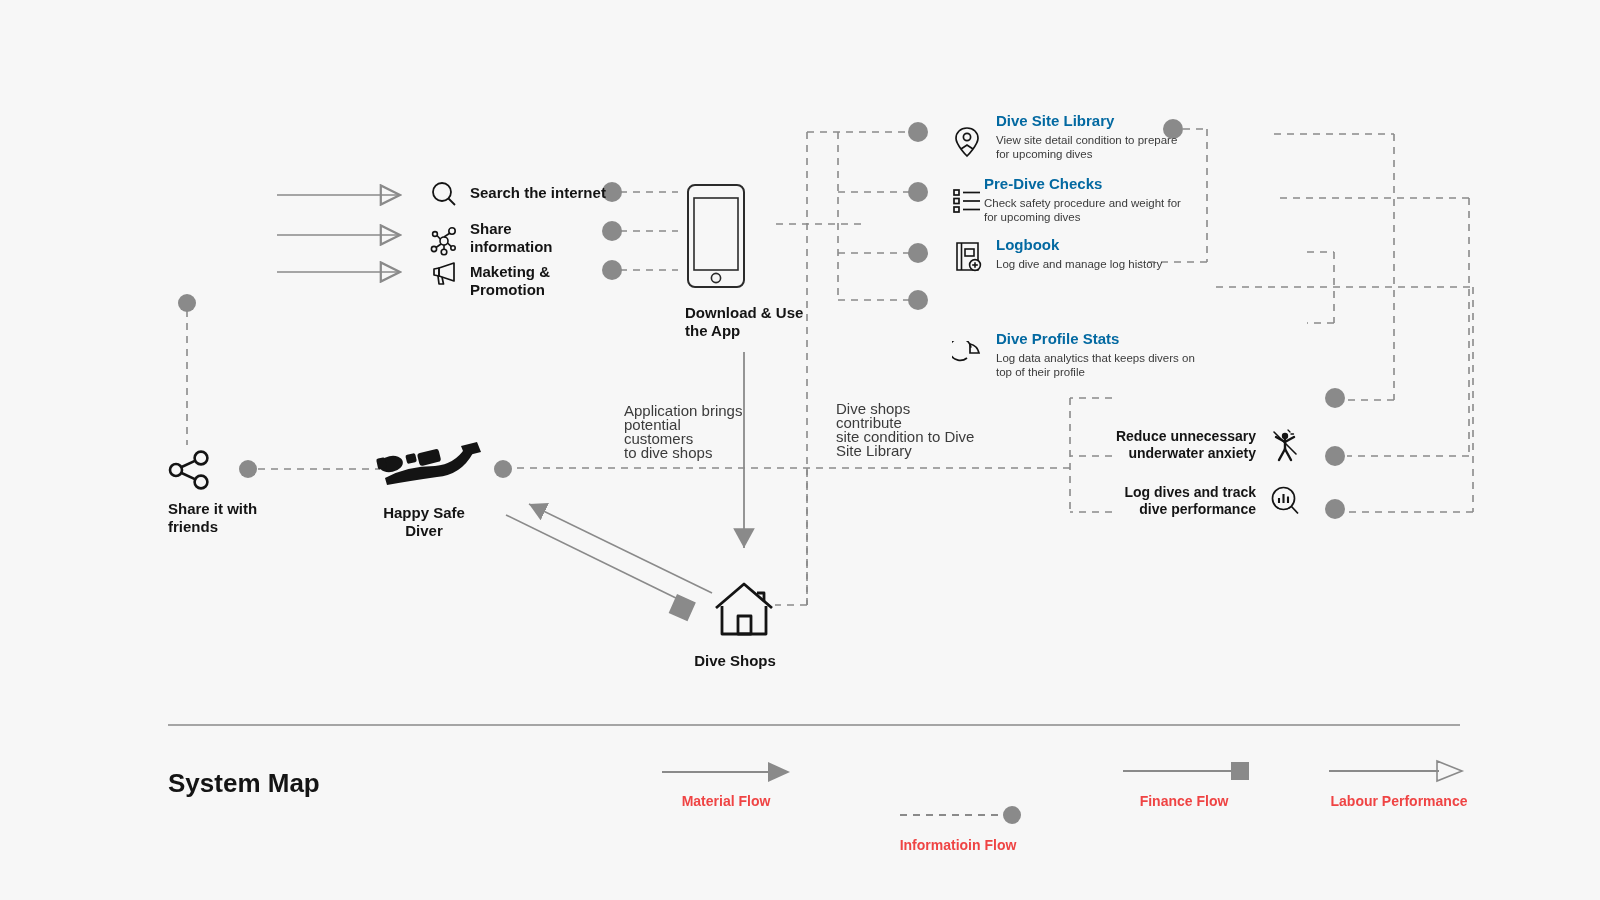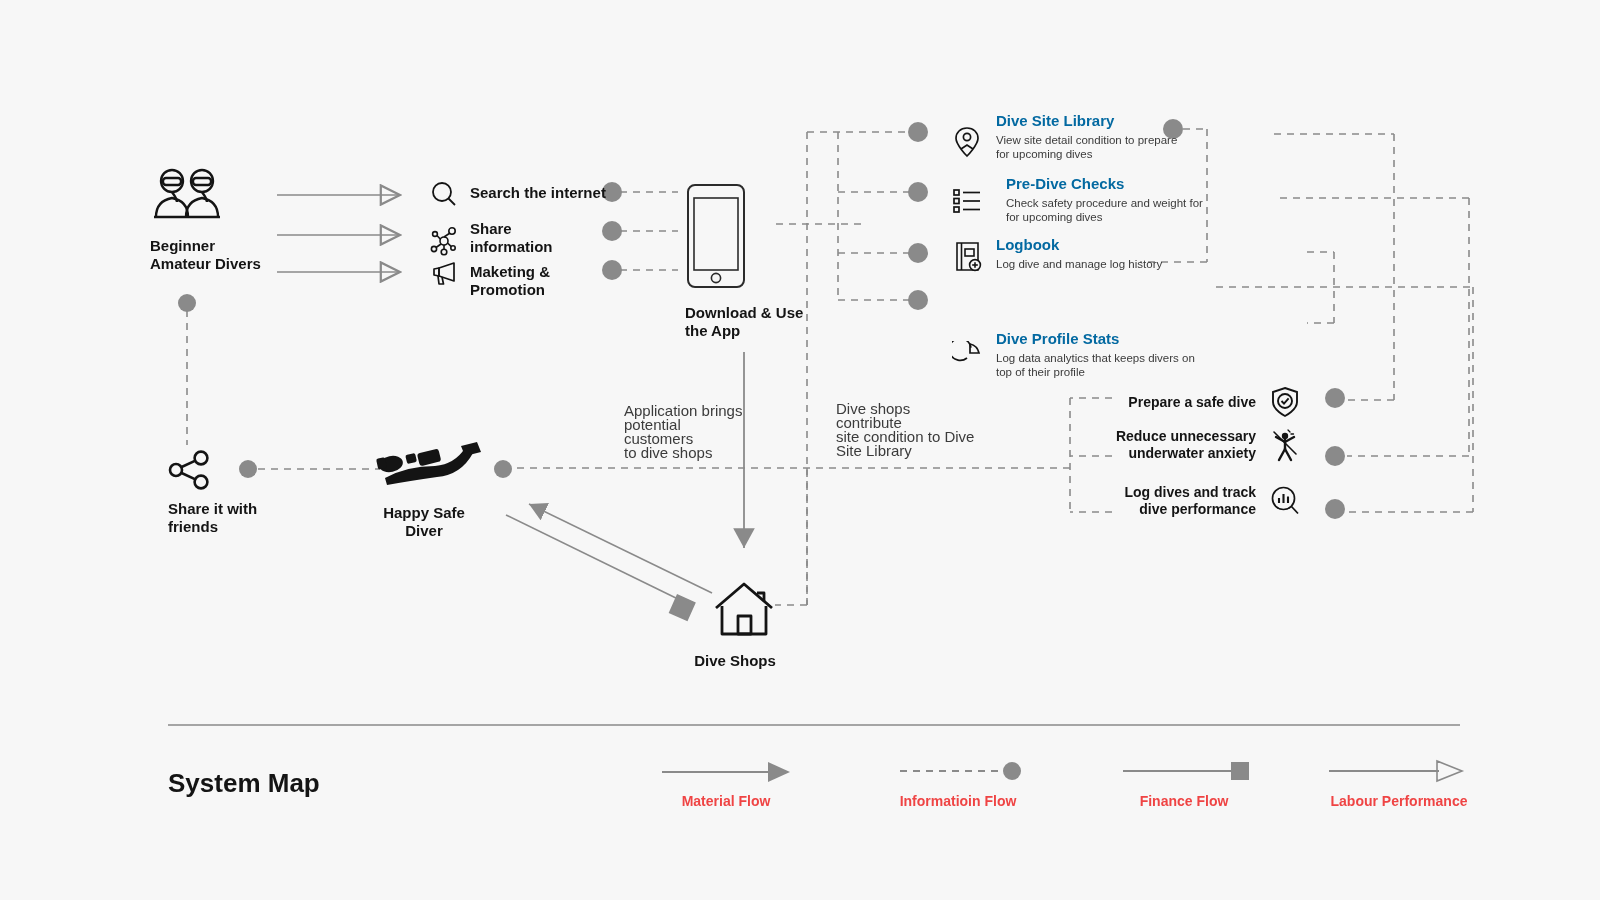--- a/index.html
+++ b/index.html
@@ -132,39 +132,20 @@
       <circle cx="1335" cy="456" r="10"></circle>
       <circle cx="1335" cy="509" r="10"></circle>
       <circle cx="187" cy="303" r="9"></circle>
       <circle cx="248" cy="469" r="9"></circle>
       <circle cx="503" cy="469" r="9"></circle>
     </g>
 
     <line x1="168" y1="725" x2="1460" y2="725" stroke="#8a8a8a" stroke-width="1.6"></line>
   </svg>
 
-  <div class="node" style="left:150px;top:165px;">
-    <svg class="ico" width="74" height="60" viewBox="0 0 74 60">
-      <g fill="none" stroke="#141414" stroke-width="2.4">
-        <circle cx="22" cy="16" r="11"></circle>
-          <circle cx="52" cy="16" r="11"></circle>
-        <rect x="13" y="13" width="18" height="7" rx="3"></rect>
-        <rect x="43" y="13" width="18" height="7" rx="3"></rect>
-        <path d="M22 27 q5 7 5 10"></path>
-          <path d="M52 27 q5 7 5 10"></path>
-        <path d="M6 52 q0 -16 16 -19 q16 3 16 19"></path>
-        <path d="M36 52 q0 -16 16 -19 q16 3 16 19"></path>
-        <line x1="4" y1="52" x2="70" y2="52"></line>
-      </g>
-    </svg>
-    <div style="margin-top:12px;">
-      <div class="lbl-bold">Beginner</div>
-      <div class="lbl-bold">Amateur Divers</div>
-    </div>
-  </div>
 
   <div class="node" style="left:430px;top:180px;">
     <div style="display:flex;align-items:flex-start;gap:12px;">
       <svg class="ico" width="28" height="28" viewBox="0 0 28 28">
         <circle cx="12" cy="12" r="9" fill="none" stroke="#141414" stroke-width="1.8"></circle>
         <line x1="18.5" y1="18.5" x2="25" y2="25" stroke="#141414" stroke-width="1.8"></line>
       </svg>
       <div class="lbl-bold" style="padding-top:4px;">Search the internet</div>
     </div>
   </div>
@@ -232,21 +213,21 @@
       </svg>
       <div>
         <div class="lbl-feat-title">Dive Site Library</div>
         <div class="lbl-feat-desc">View site detail condition to prepare</div>
         <div class="lbl-feat-desc">for upcoming dives</div>
       </div>
     </div>
   </div>
 
   <div class="node" style="left:952px;top:175px;">
-    <div style="display:flex;align-items:flex-start;gap:24px;">
+    <div style="display:flex;align-items:flex-start;gap:2px;">
       <svg class="ico" width="30" height="30" viewBox="0 0 30 30" style="margin-top:11px;">
         <g stroke="#141414" stroke-width="1.7" fill="none">
           <rect x="2" y="4" width="5" height="5"></rect>
             <rect x="2" y="12.5" width="5" height="5"></rect>
             <rect x="2" y="21" width="5" height="5"></rect>
           <line x1="11" y1="6.5" x2="28" y2="6.5"></line>
             <line x1="11" y1="15" x2="28" y2="15"></line>
             <line x1="11" y1="23.5" x2="28" y2="23.5"></line>
         </g>
       </svg>
@@ -286,34 +267,20 @@
         </g>
       </svg>
       <div>
         <div class="lbl-feat-title">Dive Profile Stats</div>
         <div class="lbl-feat-desc">Log data analytics that keeps divers on</div>
         <div class="lbl-feat-desc">top of their profile</div>
       </div>
     </div>
   </div>
 
-  <div class="node" style="left:1050px;top:386px;width:250px;">
-    <div style="display:flex;align-items:center;justify-content:flex-end;gap:14px;">
-      <div>
-        <div class="lbl-outcome">Prepare a safe dive</div>
-      </div>
-      <svg class="ico" width="30" height="32" viewBox="0 0 30 32">
-        <g fill="none" stroke="#141414" stroke-width="1.9">
-          <path d="M15 2 L27 6 L27 16 C27 24 15 30 15 30 C15 30 3 24 3 16 L3 6 Z"></path>
-          <circle cx="15" cy="15" r="7"></circle>
-          <path d="M11.5 15 L14 17.6 L18.6 12.4"></path>
-        </g>
-      </svg>
-    </div>
-  </div>
 
   <div class="node" style="left:1050px;top:428px;width:250px;">
     <div style="display:flex;align-items:center;justify-content:flex-end;gap:14px;">
       <div>
         <div class="lbl-outcome">Reduce unnecessary</div>
         <div class="lbl-outcome">underwater anxiety</div>
       </div>
       <svg class="ico" width="30" height="34" viewBox="0 0 30 34">
         <g stroke="#141414" stroke-width="2.4" fill="none" stroke-linecap="round">
           <circle cx="15" cy="8" r="3.2" fill="#141414" stroke="none"></circle>
@@ -410,21 +377,21 @@
   <div class="node title" style="left:168px;top:768px;">System Map</div>
 
   <div class="node" style="left:660px;top:758px;width:132px;">
     <svg class="ico" width="132" height="26" viewBox="0 0 132 26">
       <line x1="2" y1="14" x2="110" y2="14" stroke="#8a8a8a" stroke-width="1.8"></line>
       <path d="M130 14 L108 4 L108 24 Z" fill="#8a8a8a"></path>
     </svg>
     <div class="lbl-legend" style="margin-top:9px;">Material Flow</div>
   </div>
 
-  <div class="node" style="left:892px;top:758px;width:132px;">
+  <div class="node" style="left:892px;top:802px;width:132px;">
     <svg class="ico" width="132" height="26" viewBox="0 0 132 26">
       <line x1="8" y1="13" x2="118" y2="13" stroke="#8a8a8a" stroke-width="1.8" stroke-dasharray="7,6"></line>
       <circle cx="120" cy="13" r="9" fill="#8a8a8a"></circle>
     </svg>
     <div class="lbl-legend" style="margin-top:9px;">Informatioin Flow</div>
   </div>
 
   <div class="node" style="left:1118px;top:758px;width:132px;">
     <svg class="ico" width="132" height="26" viewBox="0 0 132 26">
       <line x1="5" y1="13" x2="116" y2="13" stroke="#8a8a8a" stroke-width="1.8"></line>

